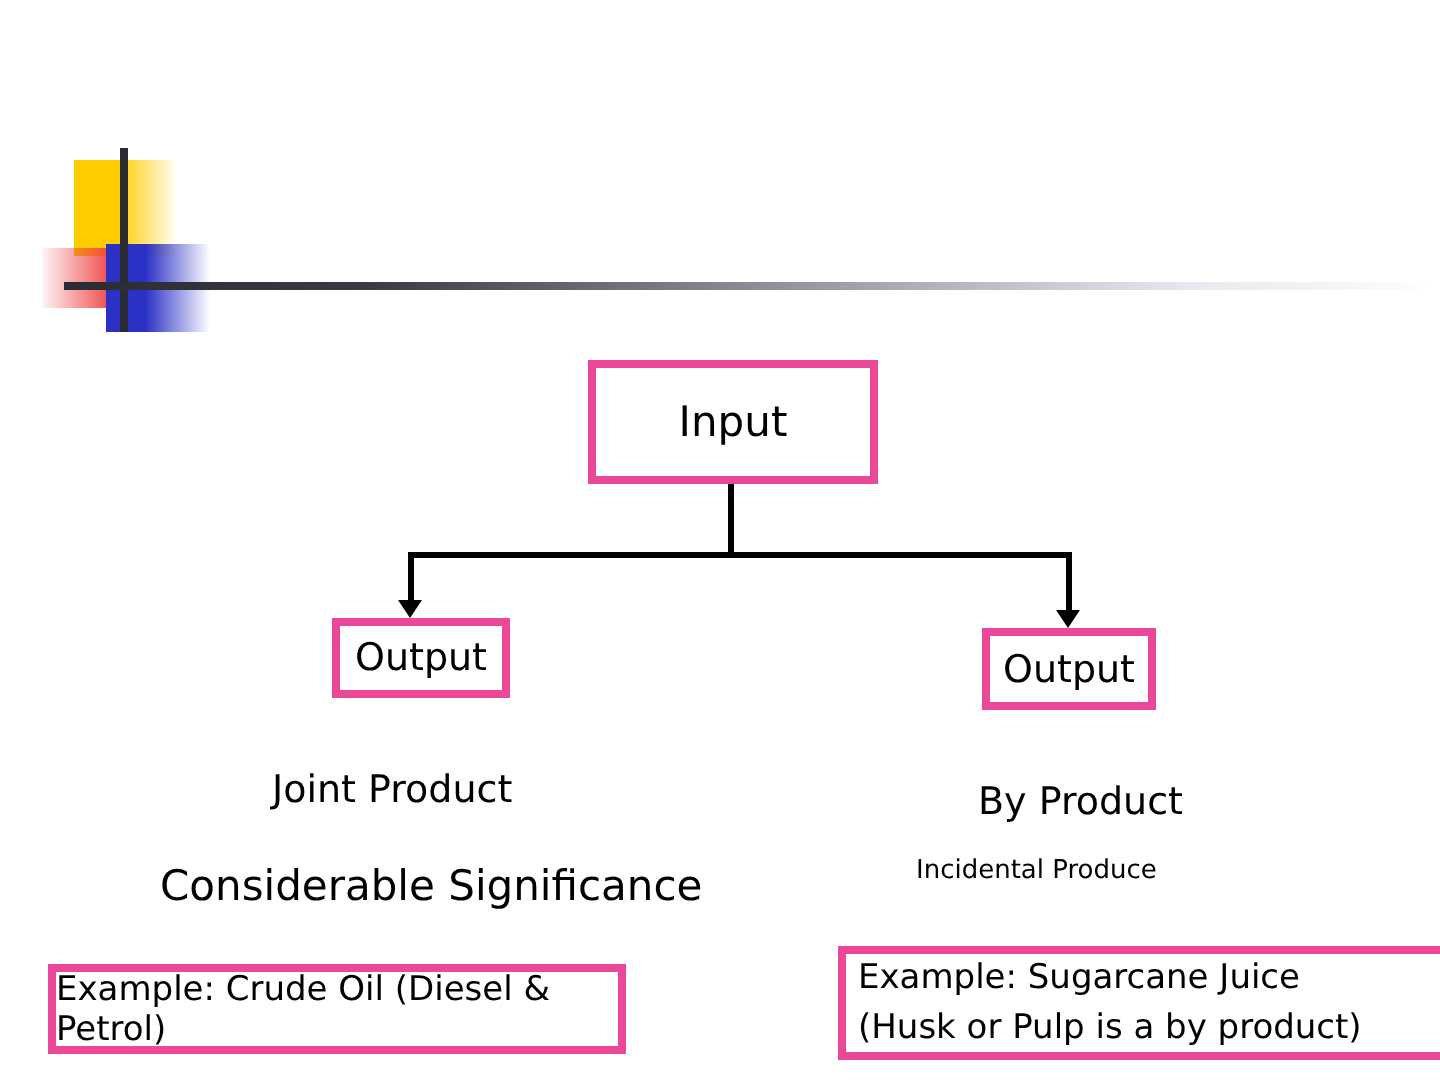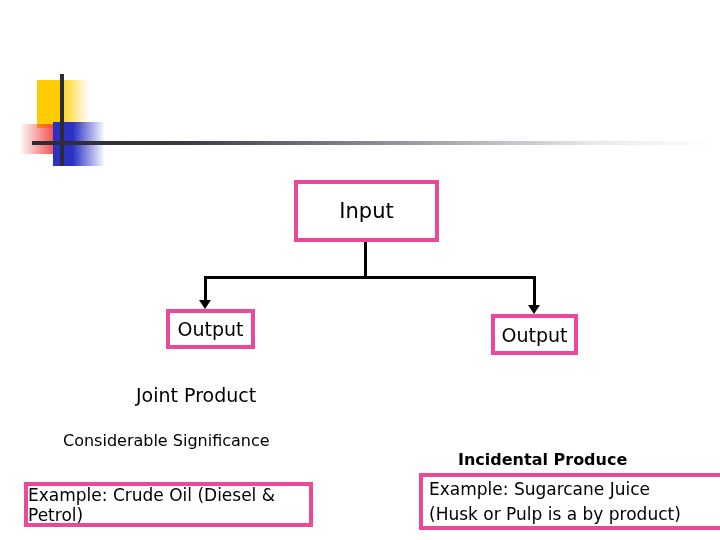--- a/index.html
+++ b/index.html
@@ -124,29 +124,28 @@
     left: 136px;
     top: 384px;
     font-size: 19px;
   }
   #cap-by {
     left: 489px;
     top: 390px;
     font-size: 19px;
   }
   #cap-considerable {
-    left: 63px;
+    left: 80px;
     top: 431px;
-    font-size: 16px;
+    font-size: 21px;
   }
   #cap-incidental {
     left: 458px;
-    top: 450px;
-    font-size: 16px;
-    font-weight: bold;
+    top: 428px;
+    font-size: 13px;
   }
 
   
   .conn {
     position: absolute;
     background: #000000;
   }
   #conn-stem {
     left: 364px;
     top: 242px;
@@ -215,19 +214,20 @@
   </div>
   <div id="cap-joint" class="caption">Joint Product</div>
   <div id="cap-considerable" class="caption">Considerable Significance</div>
   <div id="box-example-left" class="node-box">
     <span>Example: Crude Oil (Diesel &amp; Petrol)</span>
   </div>
 
   <div id="box-output-right" class="node-box">
     <span>Output</span>
   </div>
+  <div id="cap-by" class="caption">By Product</div>
   <div id="cap-incidental" class="caption">Incidental Produce</div>
   <div id="box-example-right" class="node-box">
     <span>Example: Sugarcane Juice</span>
     <span>(Husk or Pulp is a by product)</span>
   </div>
 
 </div>
 
 </body></html>

